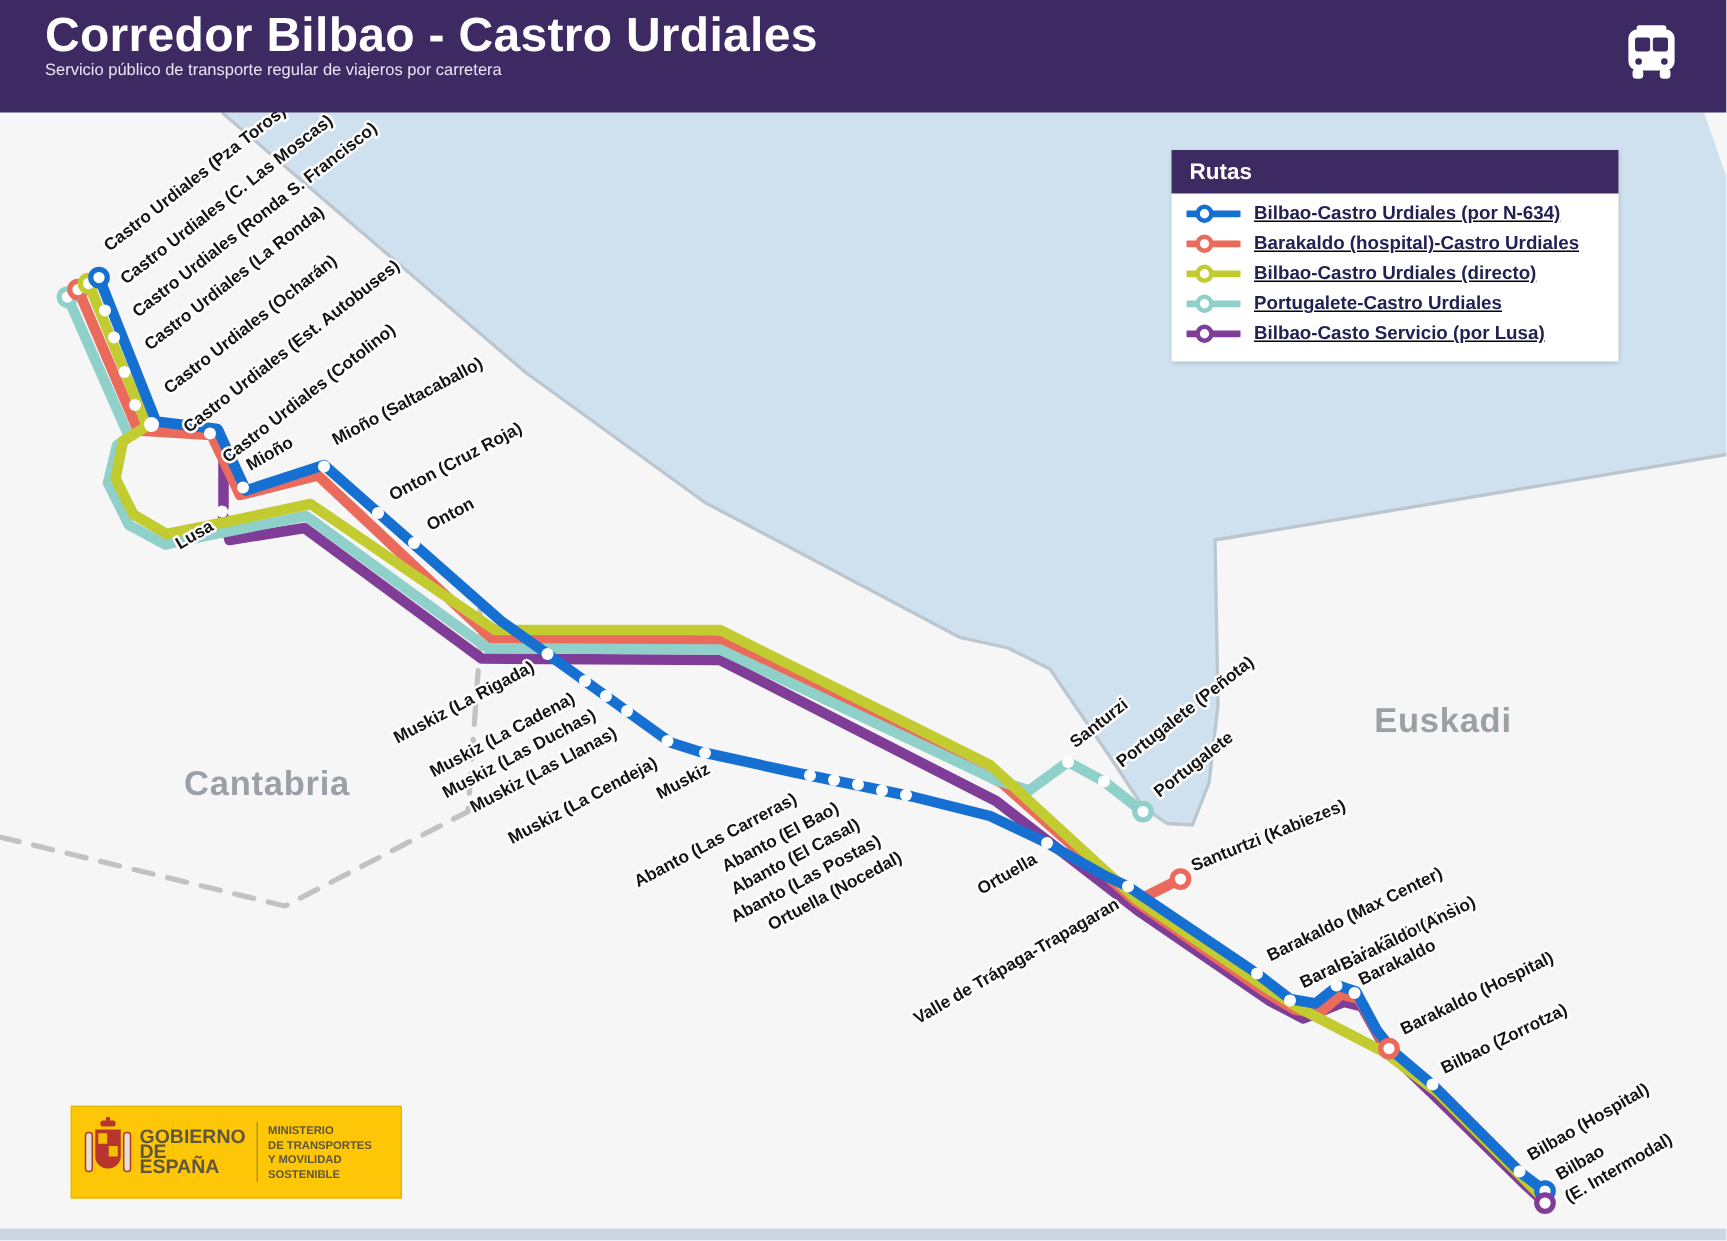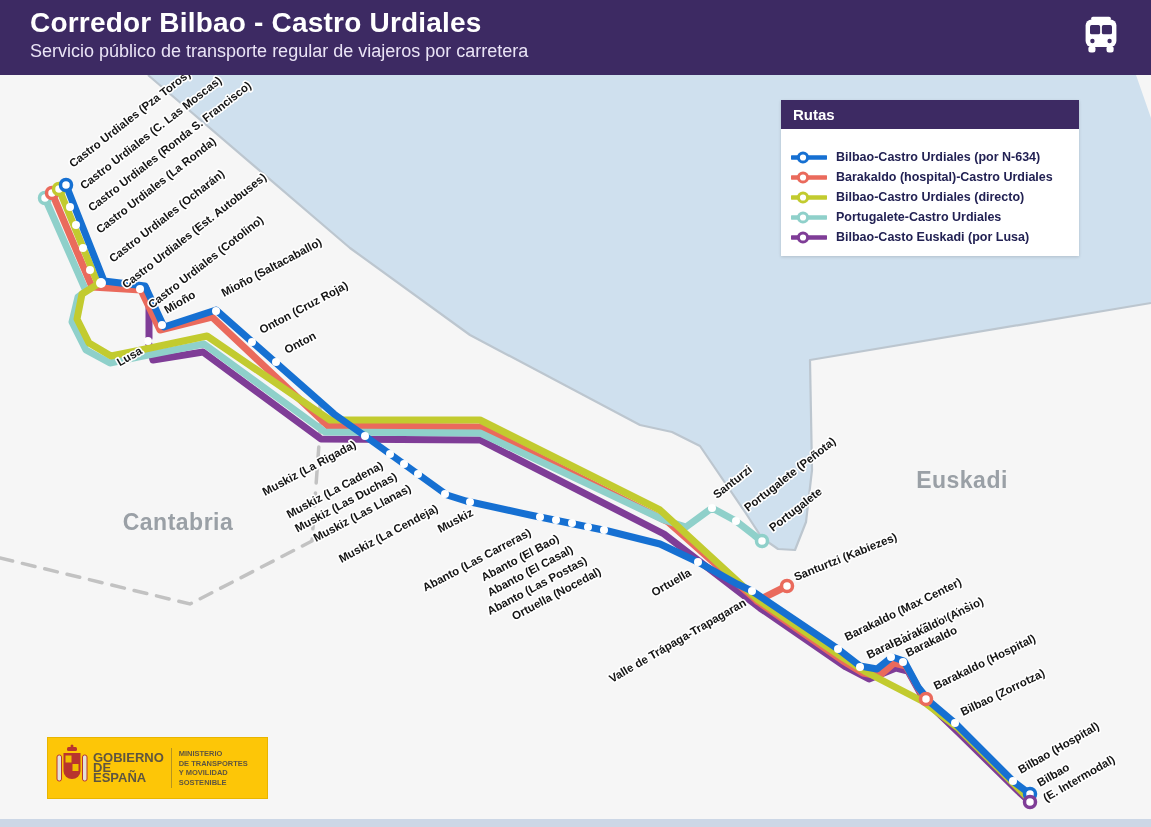--- a/index.html
+++ b/index.html
@@ -2,28 +2,28 @@
 <html><head>
 <meta charset="utf-8">
 <style>
   html,body{margin:0;padding:0;}
   body{width:1151px;height:827px;position:relative;overflow:hidden;
        font-family:"Liberation Sans",sans-serif;background:#f6f6f6;}
   #map-svg{position:absolute;left:0;top:0;width:1151px;height:827px;}
   .header{position:absolute;left:0;top:0;width:1151px;height:75px;background:#3d2a63;
           display:flex;justify-content:space-between;align-items:flex-start;z-index:5;}
   .titles{padding:7px 0 0 30px;}
-  .titles h1{margin:0;color:#ffffff;font-size:28px;line-height:32px;font-weight:700;letter-spacing:.2px;}
-  .subtitle{color:#eae4f6;font-size:18px;margin-top:2px;}
+  .titles h1{margin:0;color:#ffffff;font-size:32px;line-height:32px;font-weight:700;letter-spacing:.2px;}
+  .subtitle{color:#eae4f6;font-size:11px;margin-top:2px;}
   .bus-wrap{margin:14px 28px 0 0;}
   .legend{position:absolute;left:781px;top:100px;width:298px;background:#ffffff;z-index:4;
           box-shadow:0 1px 3px rgba(0,0,0,.15);}
   .legend-header{background:#3d2a63;color:#fff;font-weight:700;font-size:15px;
                  padding:4px 12px;height:21px;line-height:21px;}
-  .legend-body{padding:18px 10px 9px 10px;}
+  .legend-body{padding:3px 10px 9px 10px;text-decoration:underline;}
   .legend-row{display:flex;align-items:center;height:20px;}
   .legend-row svg{flex:0 0 36px;margin-right:9px;}
   .legend-label{font-size:12.5px;font-weight:700;color:#222153;white-space:nowrap;}
   .stn{font:700 11.5px "Liberation Sans",sans-serif;fill:#141414;stroke:#ffffff;
        stroke-width:3.2px;paint-order:stroke;stroke-linejoin:round;}
   .region{font:700 23px "Liberation Sans",sans-serif;fill:#9aa0a6;letter-spacing:.5px;}
   .gov-logo{position:absolute;left:47px;top:737px;width:221px;height:62px;background:#fdc607;
             display:flex;align-items:center;z-index:4;box-shadow:0 0 0 1px #e8b500 inset;}
   .emblem{flex:0 0 34px;margin-left:8px;}
   .gov-text{flex:0 0 62px;font-size:13px;font-weight:700;color:#5f5540;line-height:10px;margin-left:4px;}
@@ -176,21 +176,21 @@
           <line x1="1" y1="7.5" x2="35" y2="7.5" stroke="#8fd0ca" stroke-width="4.5" stroke-linecap="round"></line>
           <circle cx="12" cy="7.5" r="4.6" fill="#fff" stroke="#8fd0ca" stroke-width="3"></circle>
         </svg>
         <span class="legend-label">Portugalete-Castro Urdiales</span>
       </div>
       <div class="legend-row">
         <svg width="36" height="15">
           <line x1="1" y1="7.5" x2="35" y2="7.5" stroke="#7f3d97" stroke-width="4.5" stroke-linecap="round"></line>
           <circle cx="12" cy="7.5" r="4.6" fill="#fff" stroke="#7f3d97" stroke-width="3"></circle>
         </svg>
-        <span class="legend-label">Bilbao-Casto Euskadi (por Lusa)</span>
+        <span class="legend-label">Bilbao-Casto Servicio (por Lusa)</span>
       </div>
     </div>
 </div>
 
 <div class="gov-logo">
   <div class="emblem">
     <svg width="34" height="46" viewBox="0 0 34 46">
       <rect x="2" y="12" width="4.5" height="26" rx="2" fill="#e3e0d8" stroke="#b8352e" stroke-width="1"></rect>
       <rect x="27.5" y="12" width="4.5" height="26" rx="2" fill="#e3e0d8" stroke="#b8352e" stroke-width="1"></rect>
       <rect x="12" y="4" width="10" height="4" rx="1.5" fill="#b8352e"></rect>

